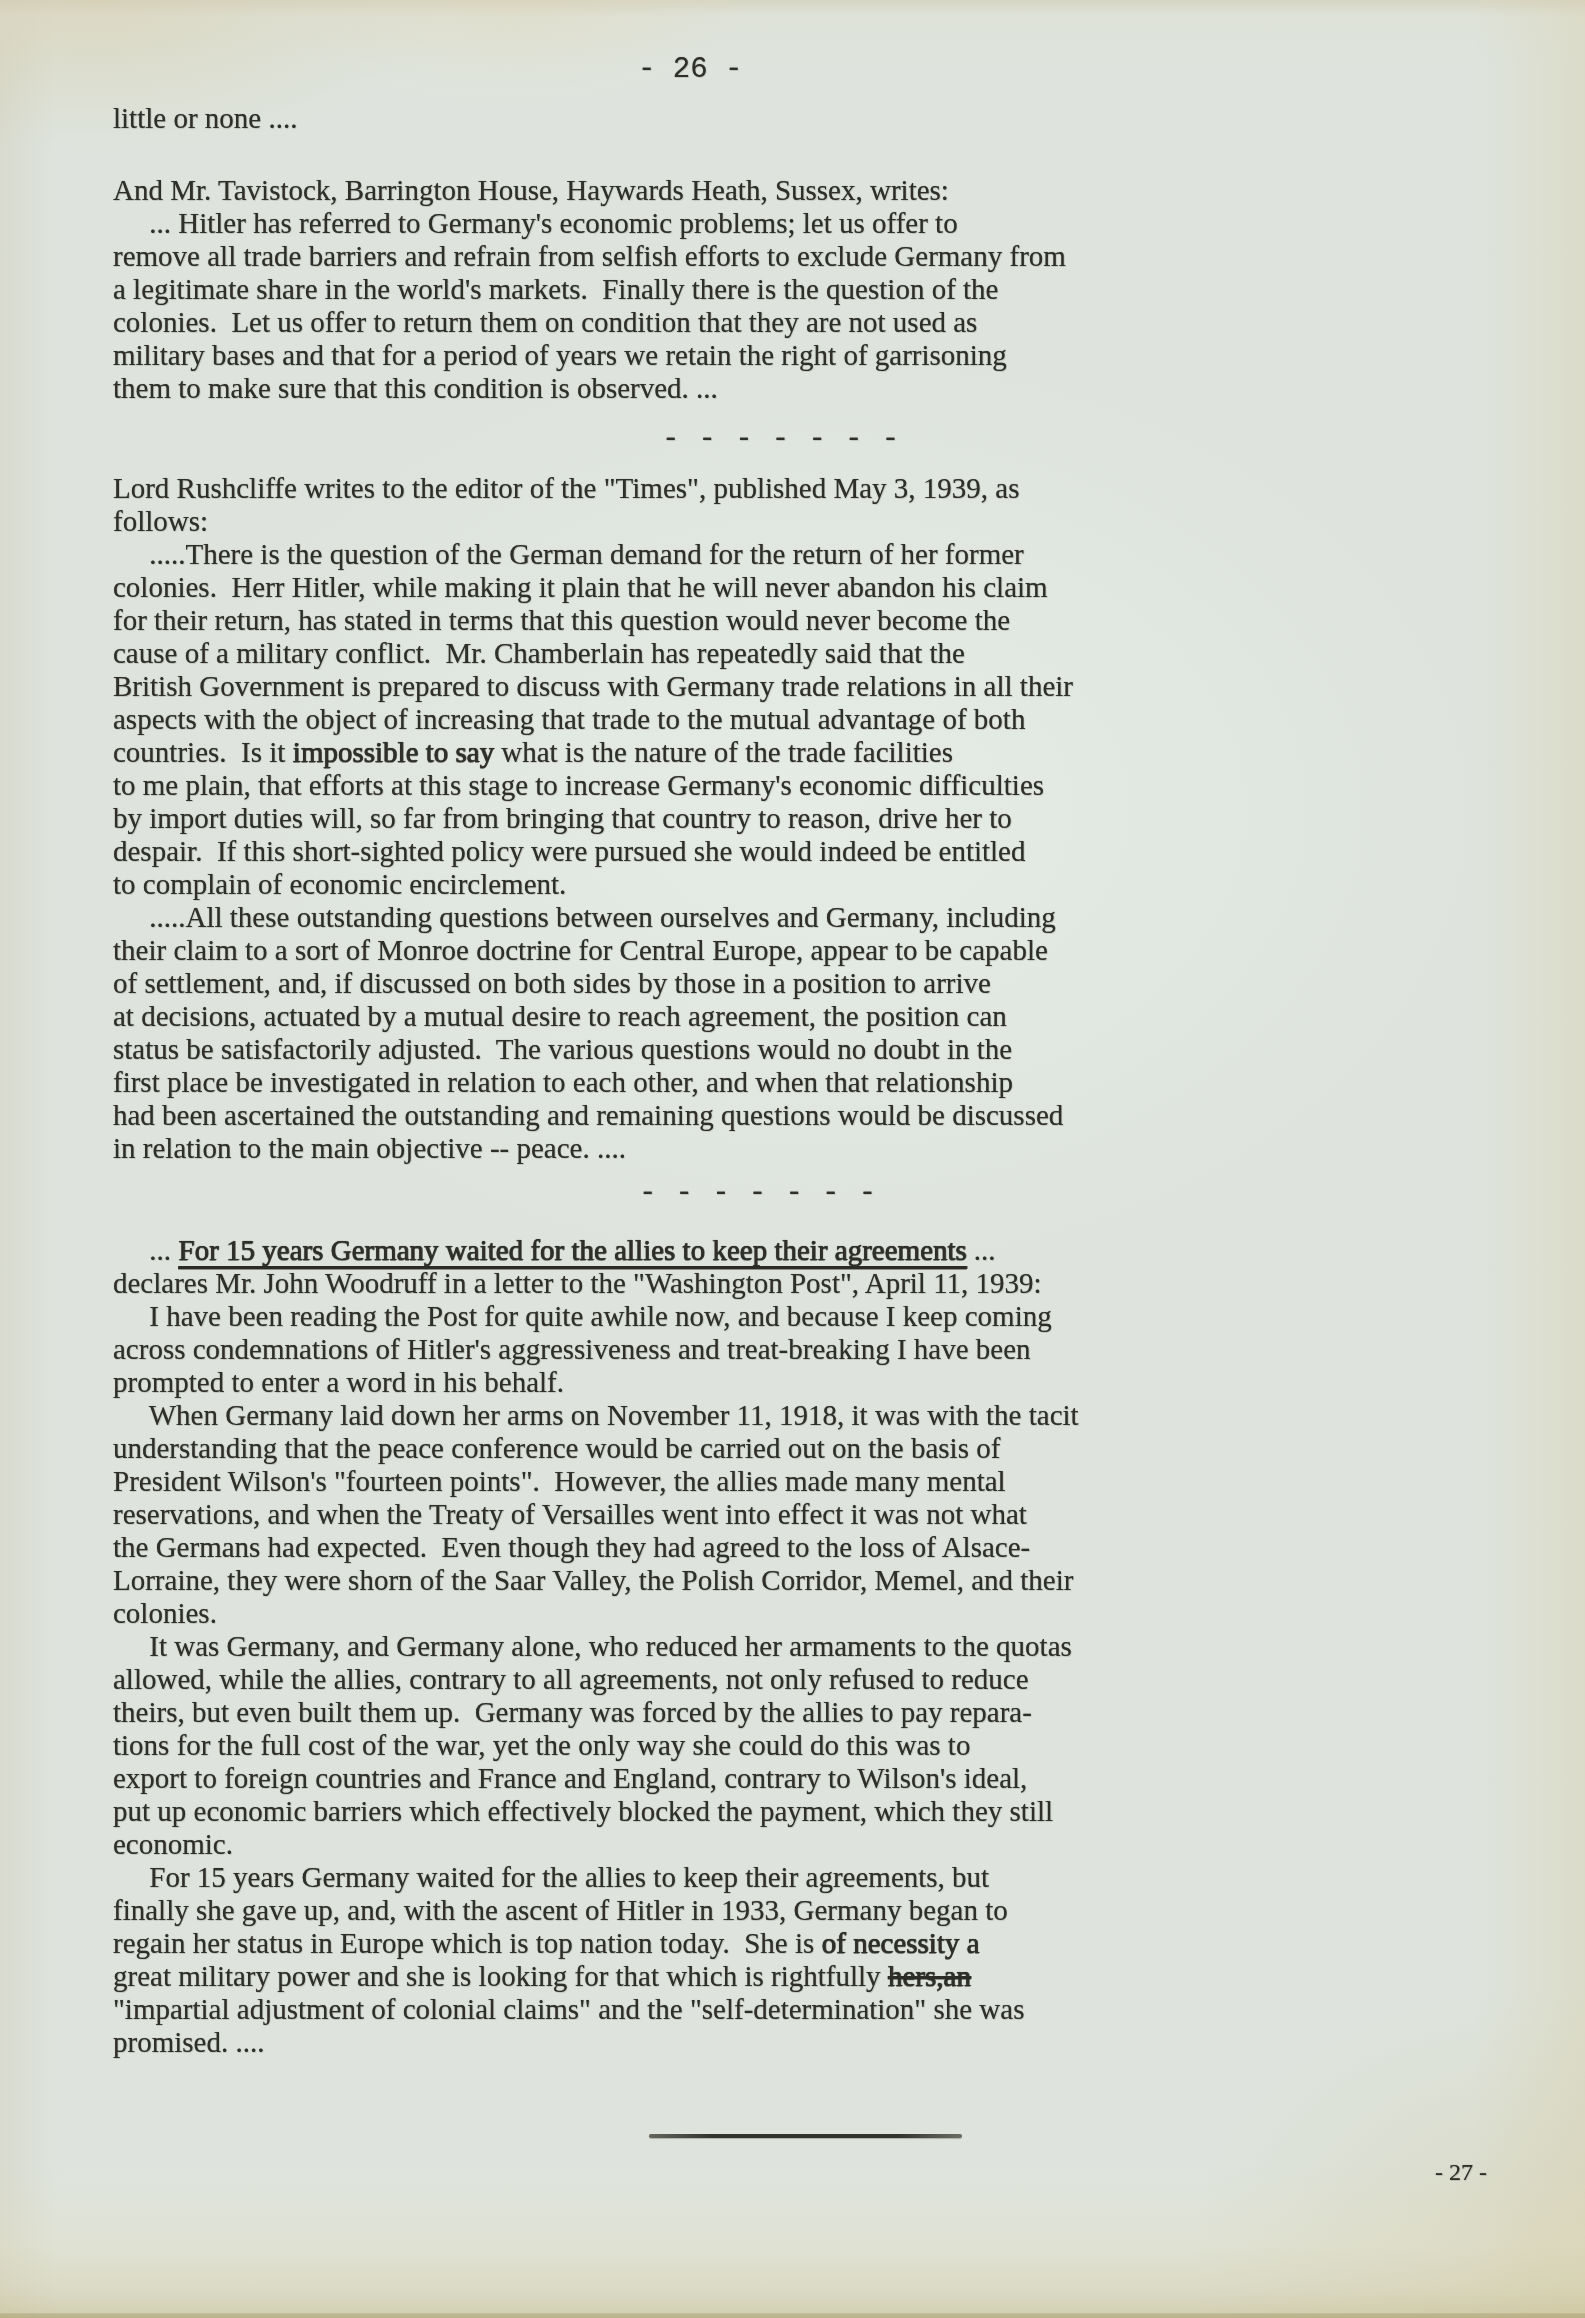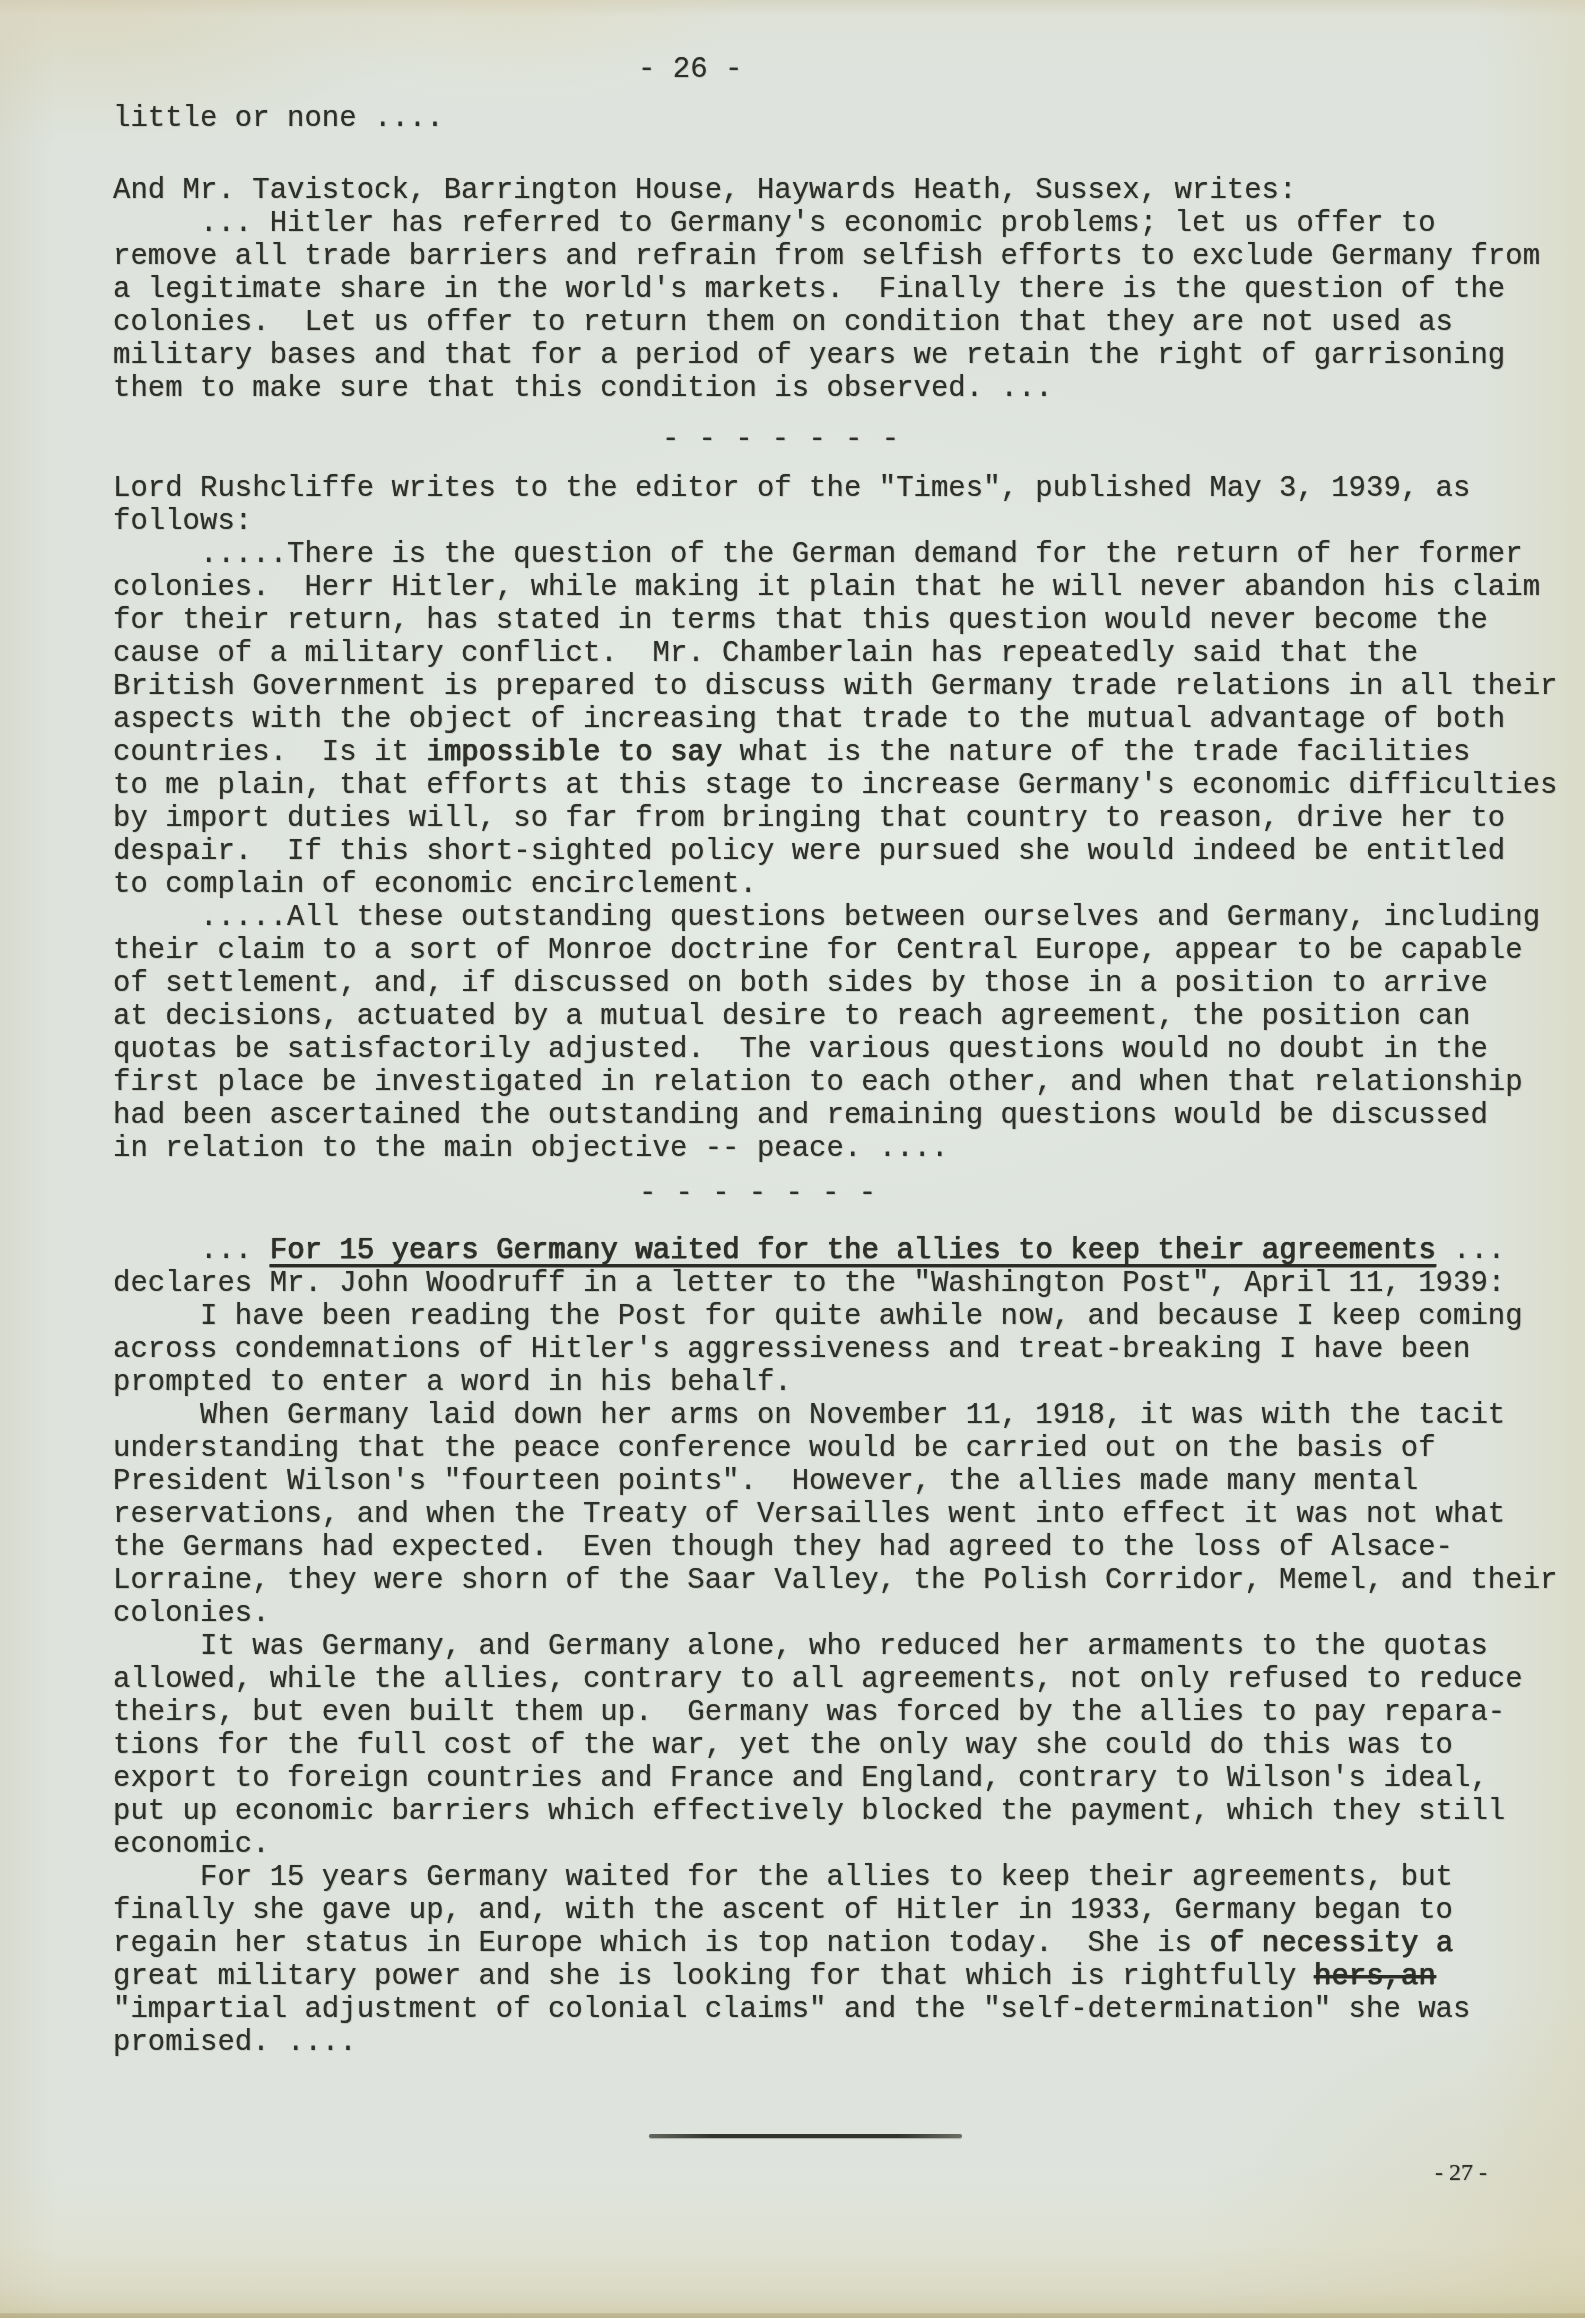--- a/index.html
+++ b/index.html
@@ -26,21 +26,21 @@
     text-shadow:0 0 0.9px rgba(47,47,42,.6), 0.9px 0.9px 0 rgba(47,47,42,.12);
   }
   .pagenum-top{
     position:absolute;left:638px;top:53px;
     font-size:29px;line-height:33px;white-space:pre;
   }
   .textcol{
     position:absolute;left:113px;top:102px;width:1470px;
     font-size:29px;line-height:33px;
   }
-  .tline{white-space:pre;height:33px;line-height:33px;}
+  .tline{white-space:pre;height:33px;line-height:33px;font-family:Liberation Serif, serif;}
   .para-b{margin-top:39px;}
   .divider{white-space:pre;height:33px;line-height:33px;letter-spacing:0.9px;}
   .div1{margin-top:17.6px;margin-left:549px;}
   .div2{margin-top:12.3px;margin-left:526px;}
   .para-c{margin-top:16px;}
   .para-d{margin-top:24.6px;}
   .seg-u{text-decoration:underline;text-decoration-thickness:2.6px;text-underline-offset:6.2px;text-decoration-color:rgba(45,45,40,.85);}
   .seg-s{text-decoration:line-through;text-decoration-thickness:2.6px;text-decoration-color:rgba(45,45,40,.8);}
   .seg-b{text-shadow:0 0 0.9px rgba(40,40,35,.95), 0.9px 0 0 rgba(40,40,35,.75), 0 0.9px 0 rgba(40,40,35,.5);}
   .end-rule{
@@ -89,21 +89,21 @@
         <div class="tline">aspects with the object of increasing that trade to the mutual advantage of both</div>
         <div class="tline"><span>countries.  Is it </span><span class="seg-b">impossible to say</span><span> what is the nature of the trade facilities</span></div>
         <div class="tline">to me plain, that efforts at this stage to increase Germany's economic difficulties</div>
         <div class="tline">by import duties will, so far from bringing that country to reason, drive her to</div>
         <div class="tline">despair.  If this short-sighted policy were pursued she would indeed be entitled</div>
         <div class="tline">to complain of economic encirclement.</div>
         <div class="tline">     .....All these outstanding questions between ourselves and Germany, including</div>
         <div class="tline">their claim to a sort of Monroe doctrine for Central Europe, appear to be capable</div>
         <div class="tline">of settlement, and, if discussed on both sides by those in a position to arrive</div>
         <div class="tline">at decisions, actuated by a mutual desire to reach agreement, the position can</div>
-        <div class="tline">quotas be satisfactorily adjusted.  The various questions would no doubt in the</div>
+        <div class="tline">status be satisfactorily adjusted.  The various questions would no doubt in the</div>
         <div class="tline">first place be investigated in relation to each other, and when that relationship</div>
         <div class="tline">had been ascertained the outstanding and remaining questions would be discussed</div>
         <div class="tline">in relation to the main objective -- peace. ....</div>
       </section>
 
     <div class="divider div2">- - - - - - -</div>
 
     <section class="para para-d">
         <div class="tline"><span>     ... </span><span class="seg-u seg-b">For 15 years Germany waited for the allies to keep their agreements</span><span> ...</span></div>
         <div class="tline">declares Mr. John Woodruff in a letter to the "Washington Post", April 11, 1939:</div>

